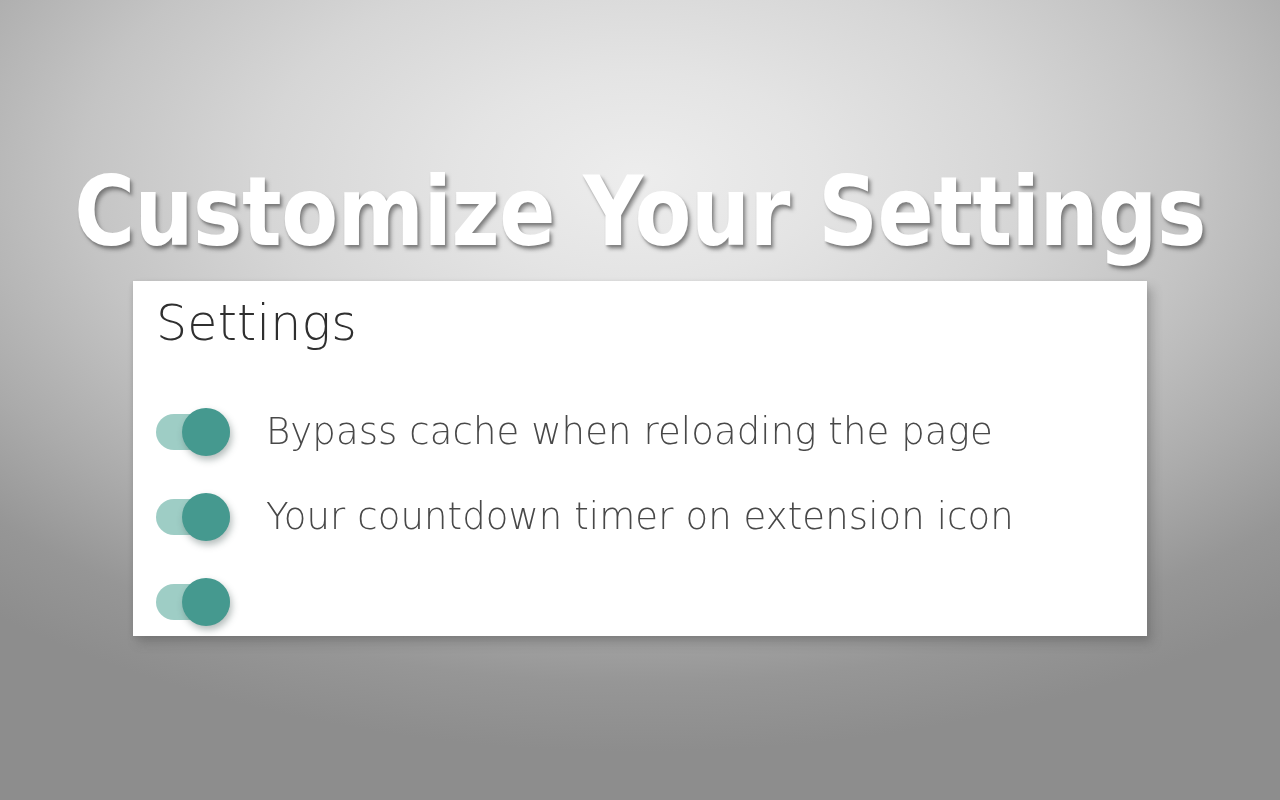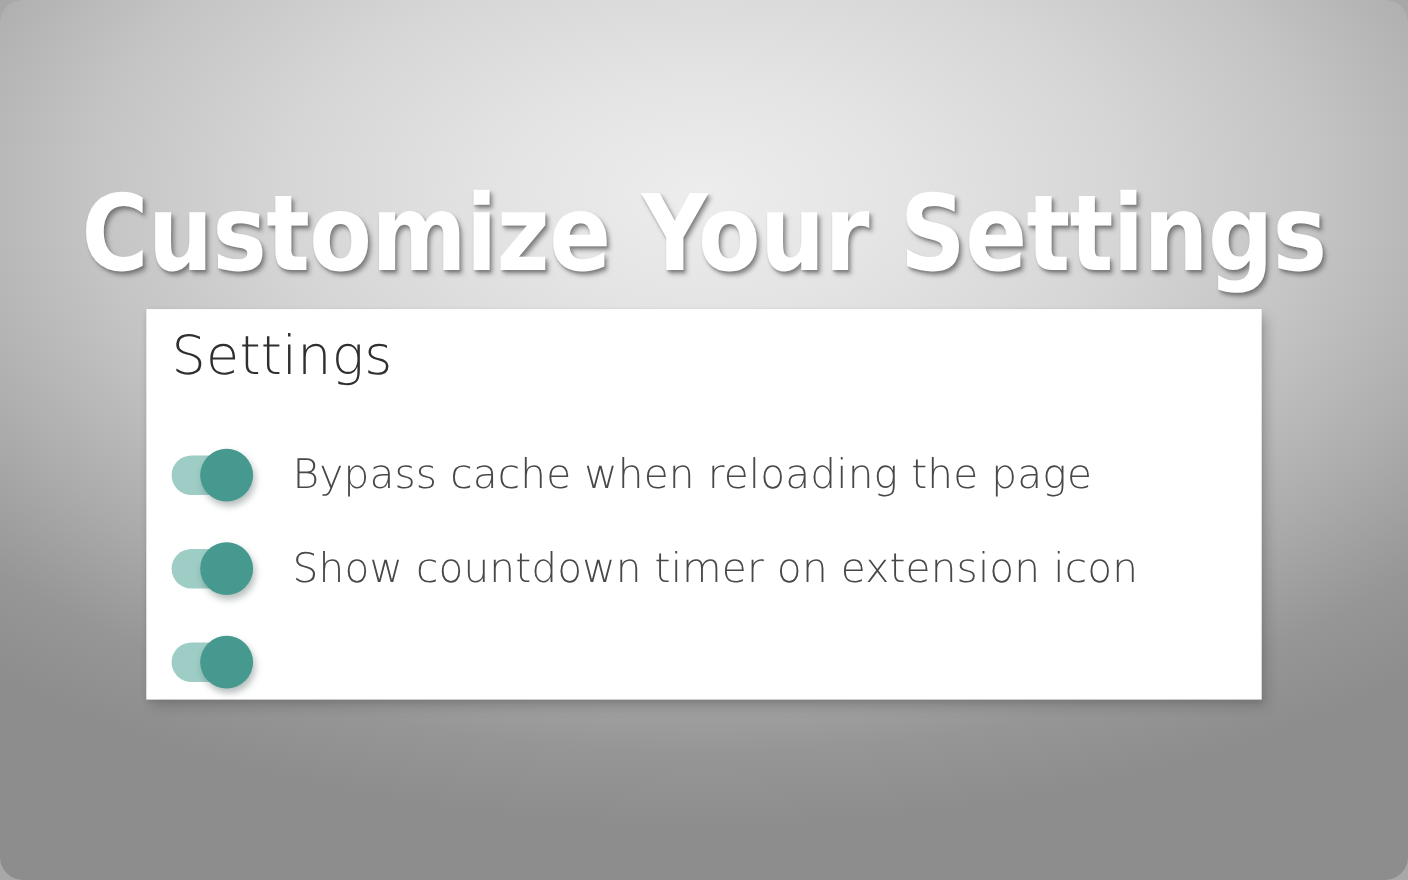--- a/index.html
+++ b/index.html
@@ -21,21 +21,20 @@
     height: 800px;
     background:
       radial-gradient(ellipse 78% 72% at 50% 22%,
         #ededed 0%,
         #e4e4e4 18%,
         #d6d6d6 38%,
         #c4c4c4 56%,
         #ababab 74%,
         #969696 88%,
         #8d8d8d 100%);
-    border-radius: 21px;
   }
 
   
   #page-title {
     position: absolute;
     left: 0;
     top: 96px;
     width: 1280px;
     text-align: center;
     color: #ffffff;
@@ -155,21 +154,21 @@
           <div class="toggle-knob"></div>
         </div>
         <div class="setting-label">Bypass cache when reloading the page</div>
       </div>
 
       <div class="setting-row">
         <div class="toggle" data-state="on" role="switch" aria-checked="true">
           <div class="toggle-track"></div>
           <div class="toggle-knob"></div>
         </div>
-        <div class="setting-label">Show countdown timer on extension icon</div>
+        <div class="setting-label">Your countdown timer on extension icon</div>
       </div>
 
       <div class="setting-row">
         <div class="toggle" data-state="on" role="switch" aria-checked="true">
           <div class="toggle-track"></div>
           <div class="toggle-knob"></div>
         </div>
       </div>
 
     </div>

